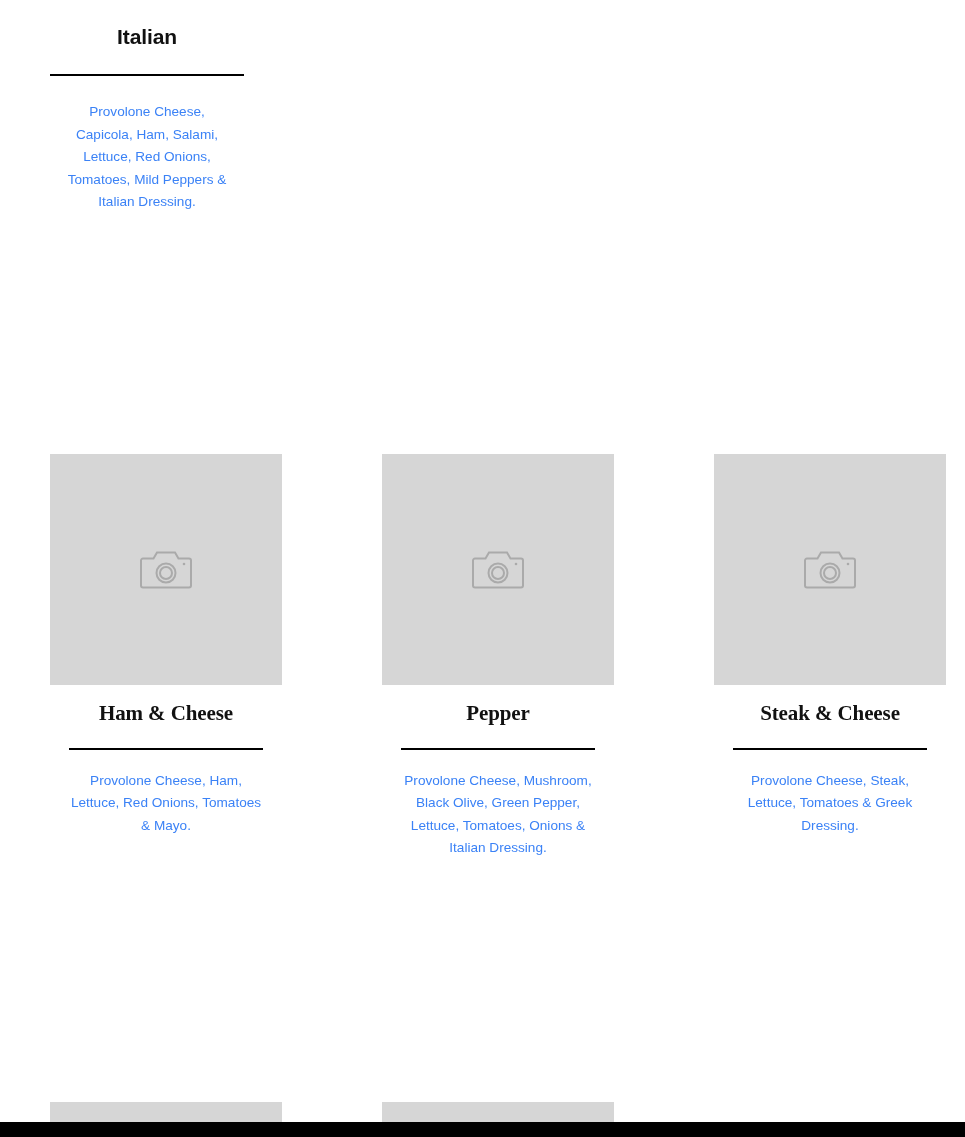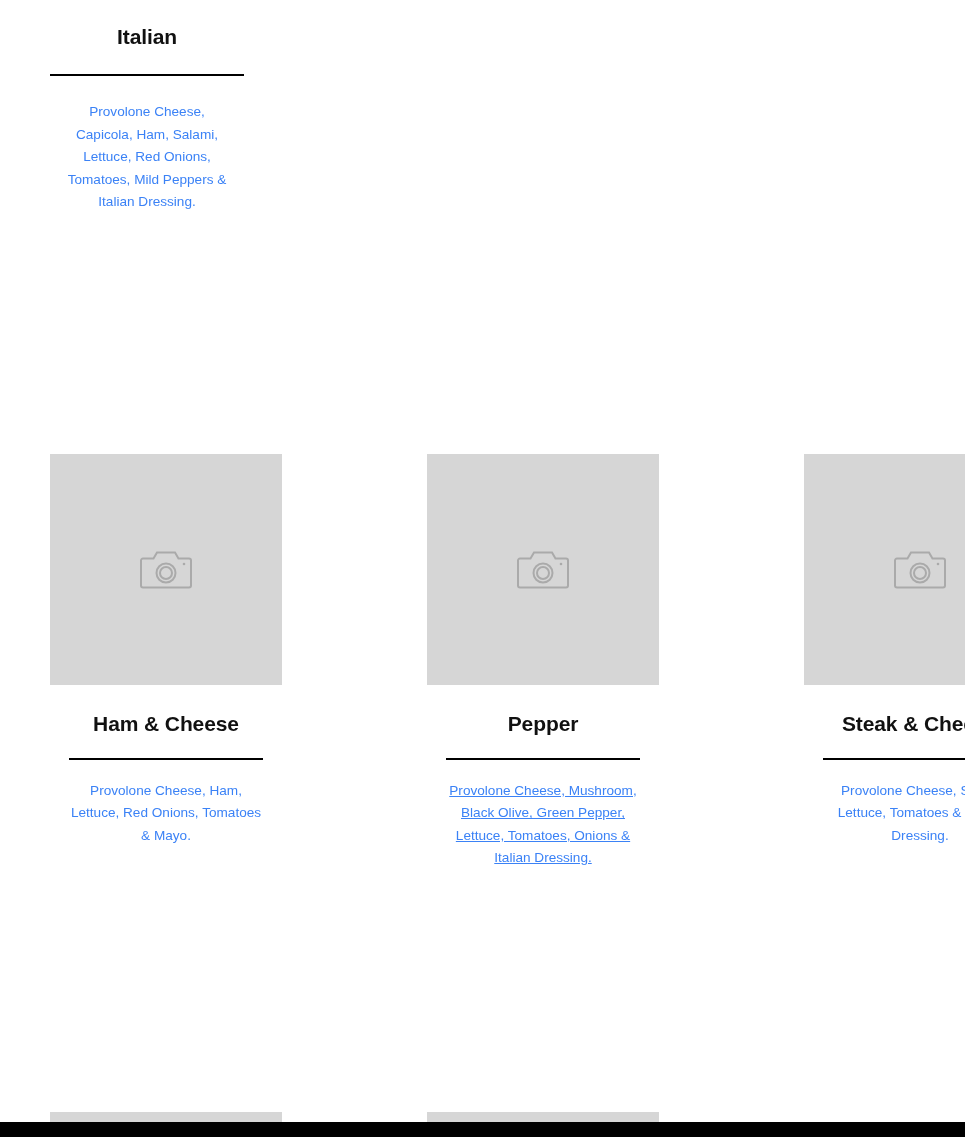--- a/index.html
+++ b/index.html
@@ -17,21 +17,20 @@
     font-family: "Liberation Sans", "DejaVu Sans", sans-serif;
     -webkit-font-smoothing: antialiased;
   }
 
   .menu-grid {
     width: 786px;
     display: grid;
     grid-template-columns: repeat(3, 1fr);
     column-gap: 0;
     row-gap: 0;
-    gap: 45px;
   }
 
   .menu-card {
     width: 100%;
     padding: 0 50px;
     display: flex;
     flex-direction: column;
     align-items: center;
   }
 
@@ -87,32 +86,32 @@
   }
 
   
   
   .row-1 .card-title { margin-top: 24px; }
   .row-1 .card-rule  { margin-top: 25px; }
   .row-1 .card-desc  { margin-top: 25px; }
 
   
   .row-2 .card-thumb { margin-top: 224px; }
-  .row-2 .card-title { margin-top: 26px; }
+  .row-2 .card-title { margin-top: 16px; font-family: Liberation Serif, serif; }
   .row-2 .card-rule  { margin-top: 22px; }
   .row-2 .card-desc  { margin-top: 20px; }
 
   .row-3 .card-thumb { margin-top: 226px; }
 
   
   .desc-w-italian  { max-width: 262px; }
   .desc-w-turkey   { max-width: 232px; }
   .desc-w-club     { max-width: 268px; }
   .desc-w-ham      { max-width: 240px; }
-  .desc-w-veggie   { max-width: 268px; text-decoration: underline; }
+  .desc-w-veggie   { max-width: 268px; }
   .desc-w-steak    { max-width: 200px; }
 
   
   .footer-bar {
     position: absolute;
     left: 0;
     bottom: 0;
     width: 965px;
     height: 15px;
     background: #000000;

